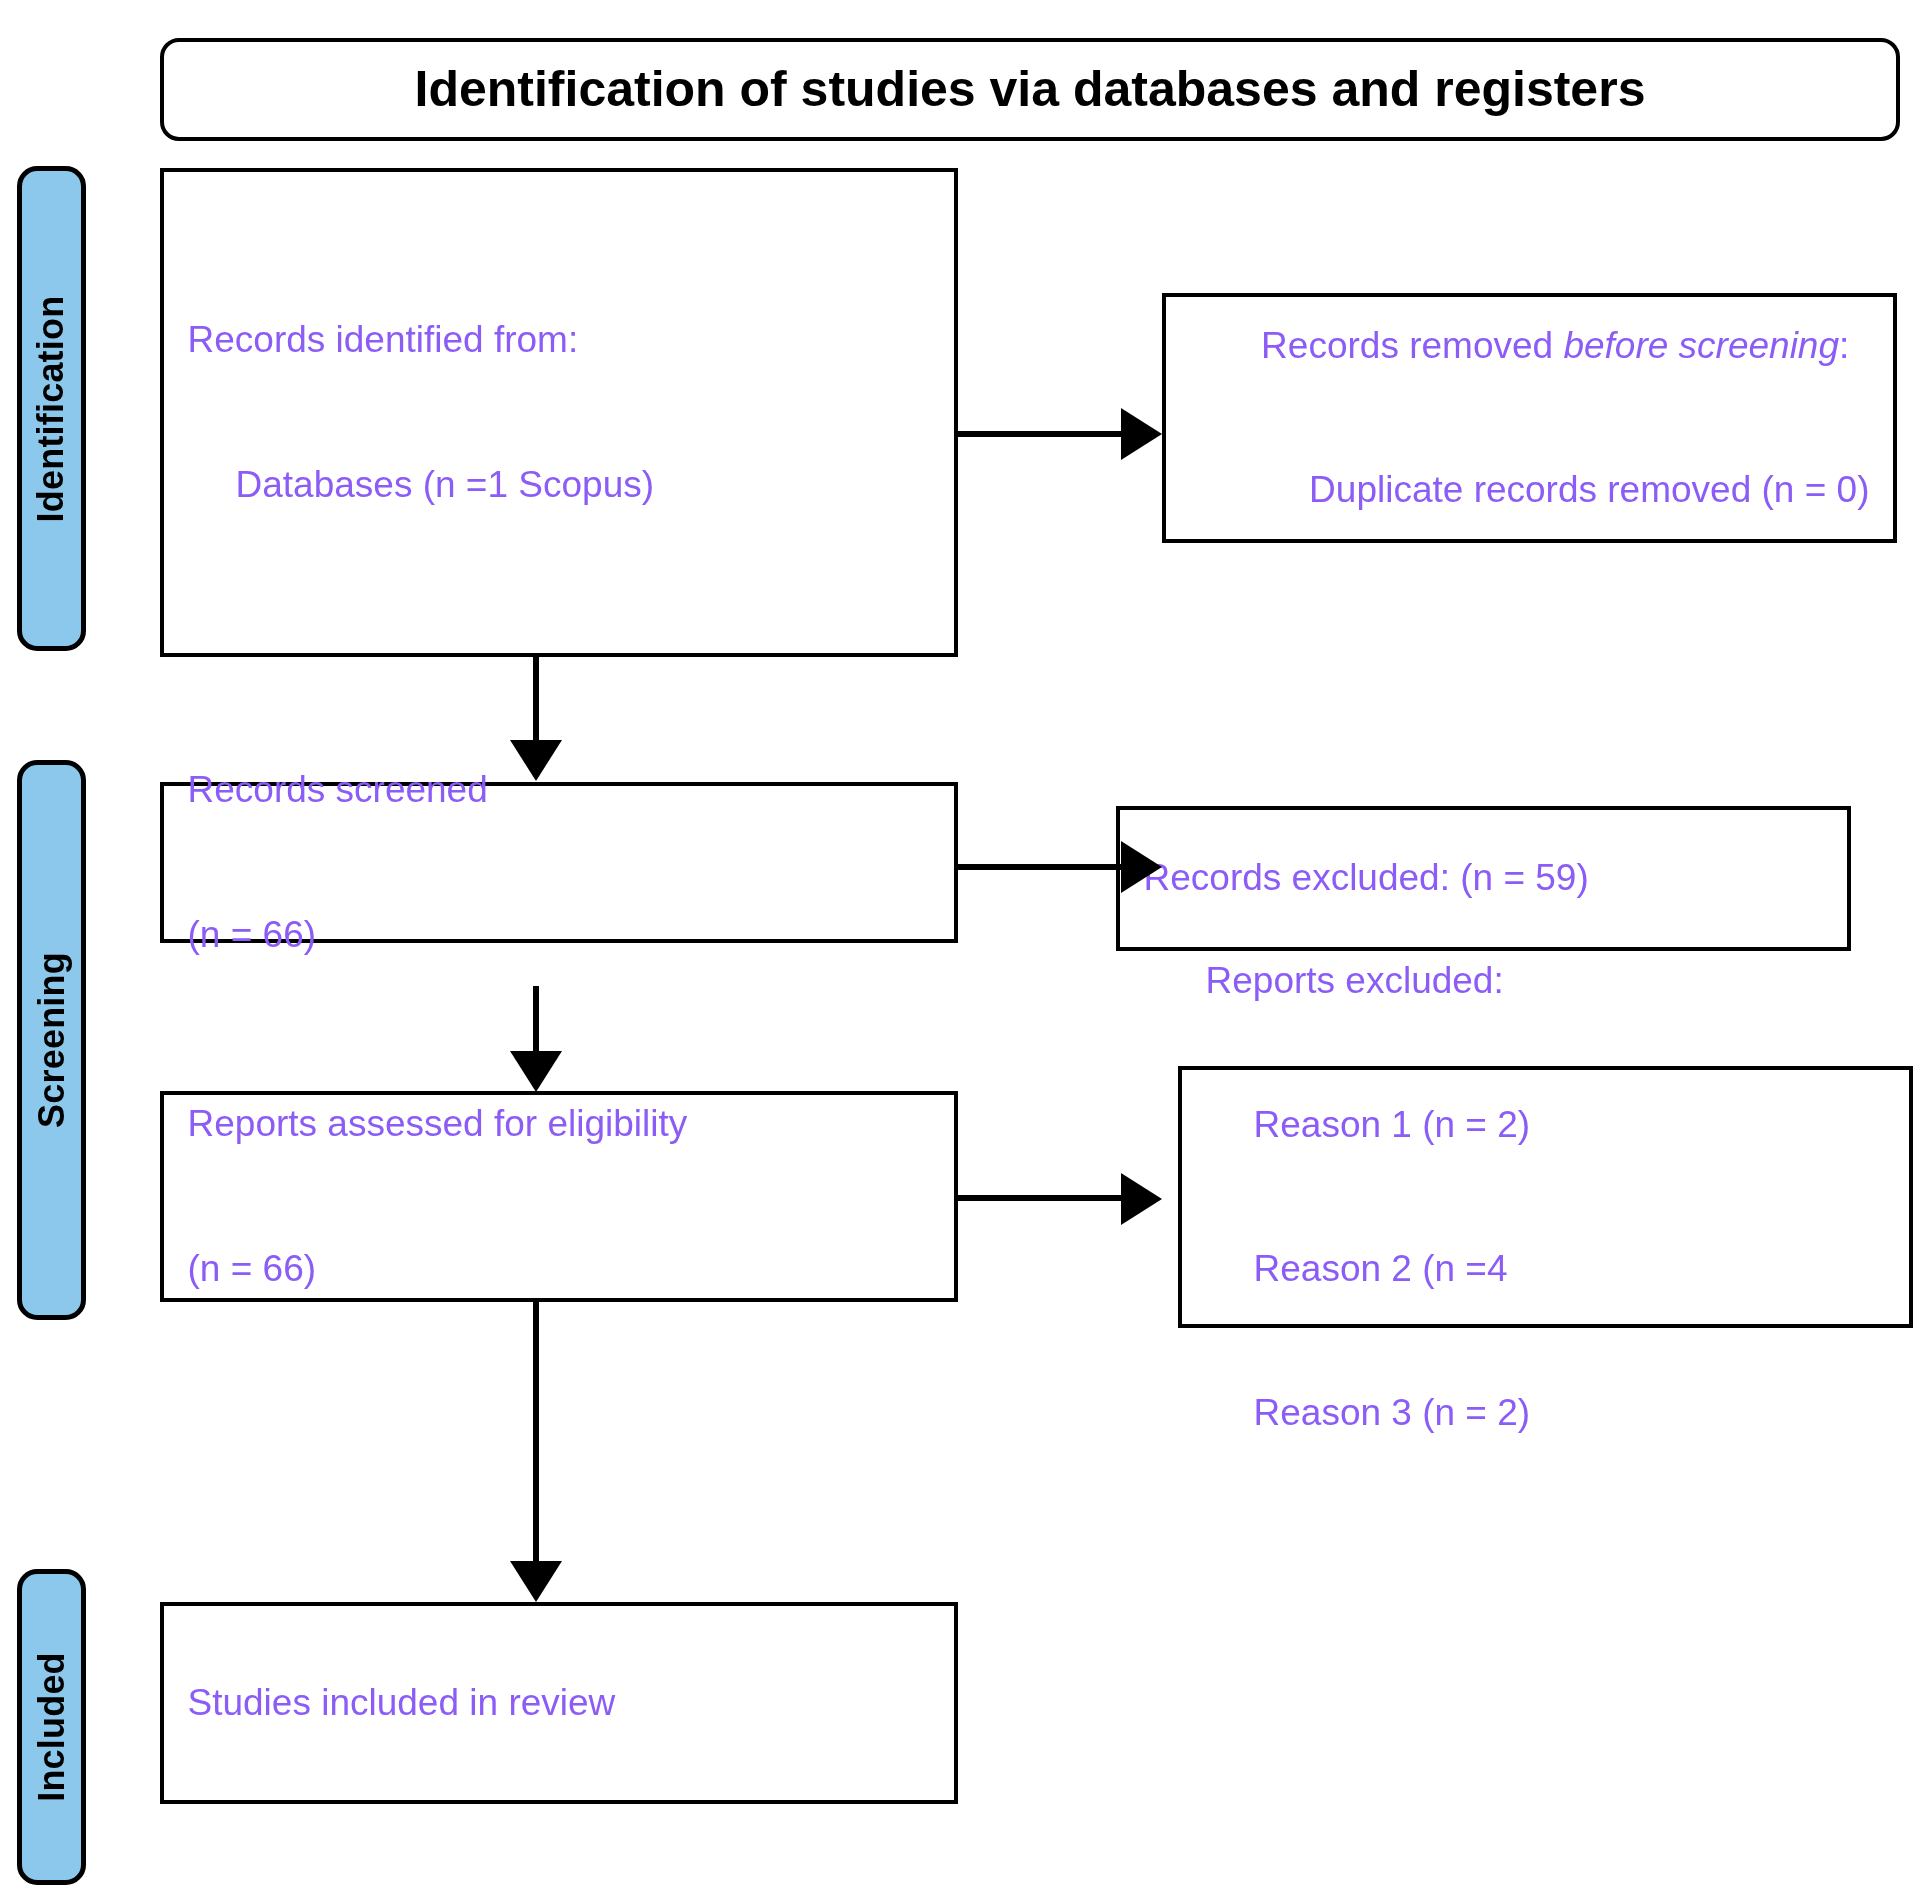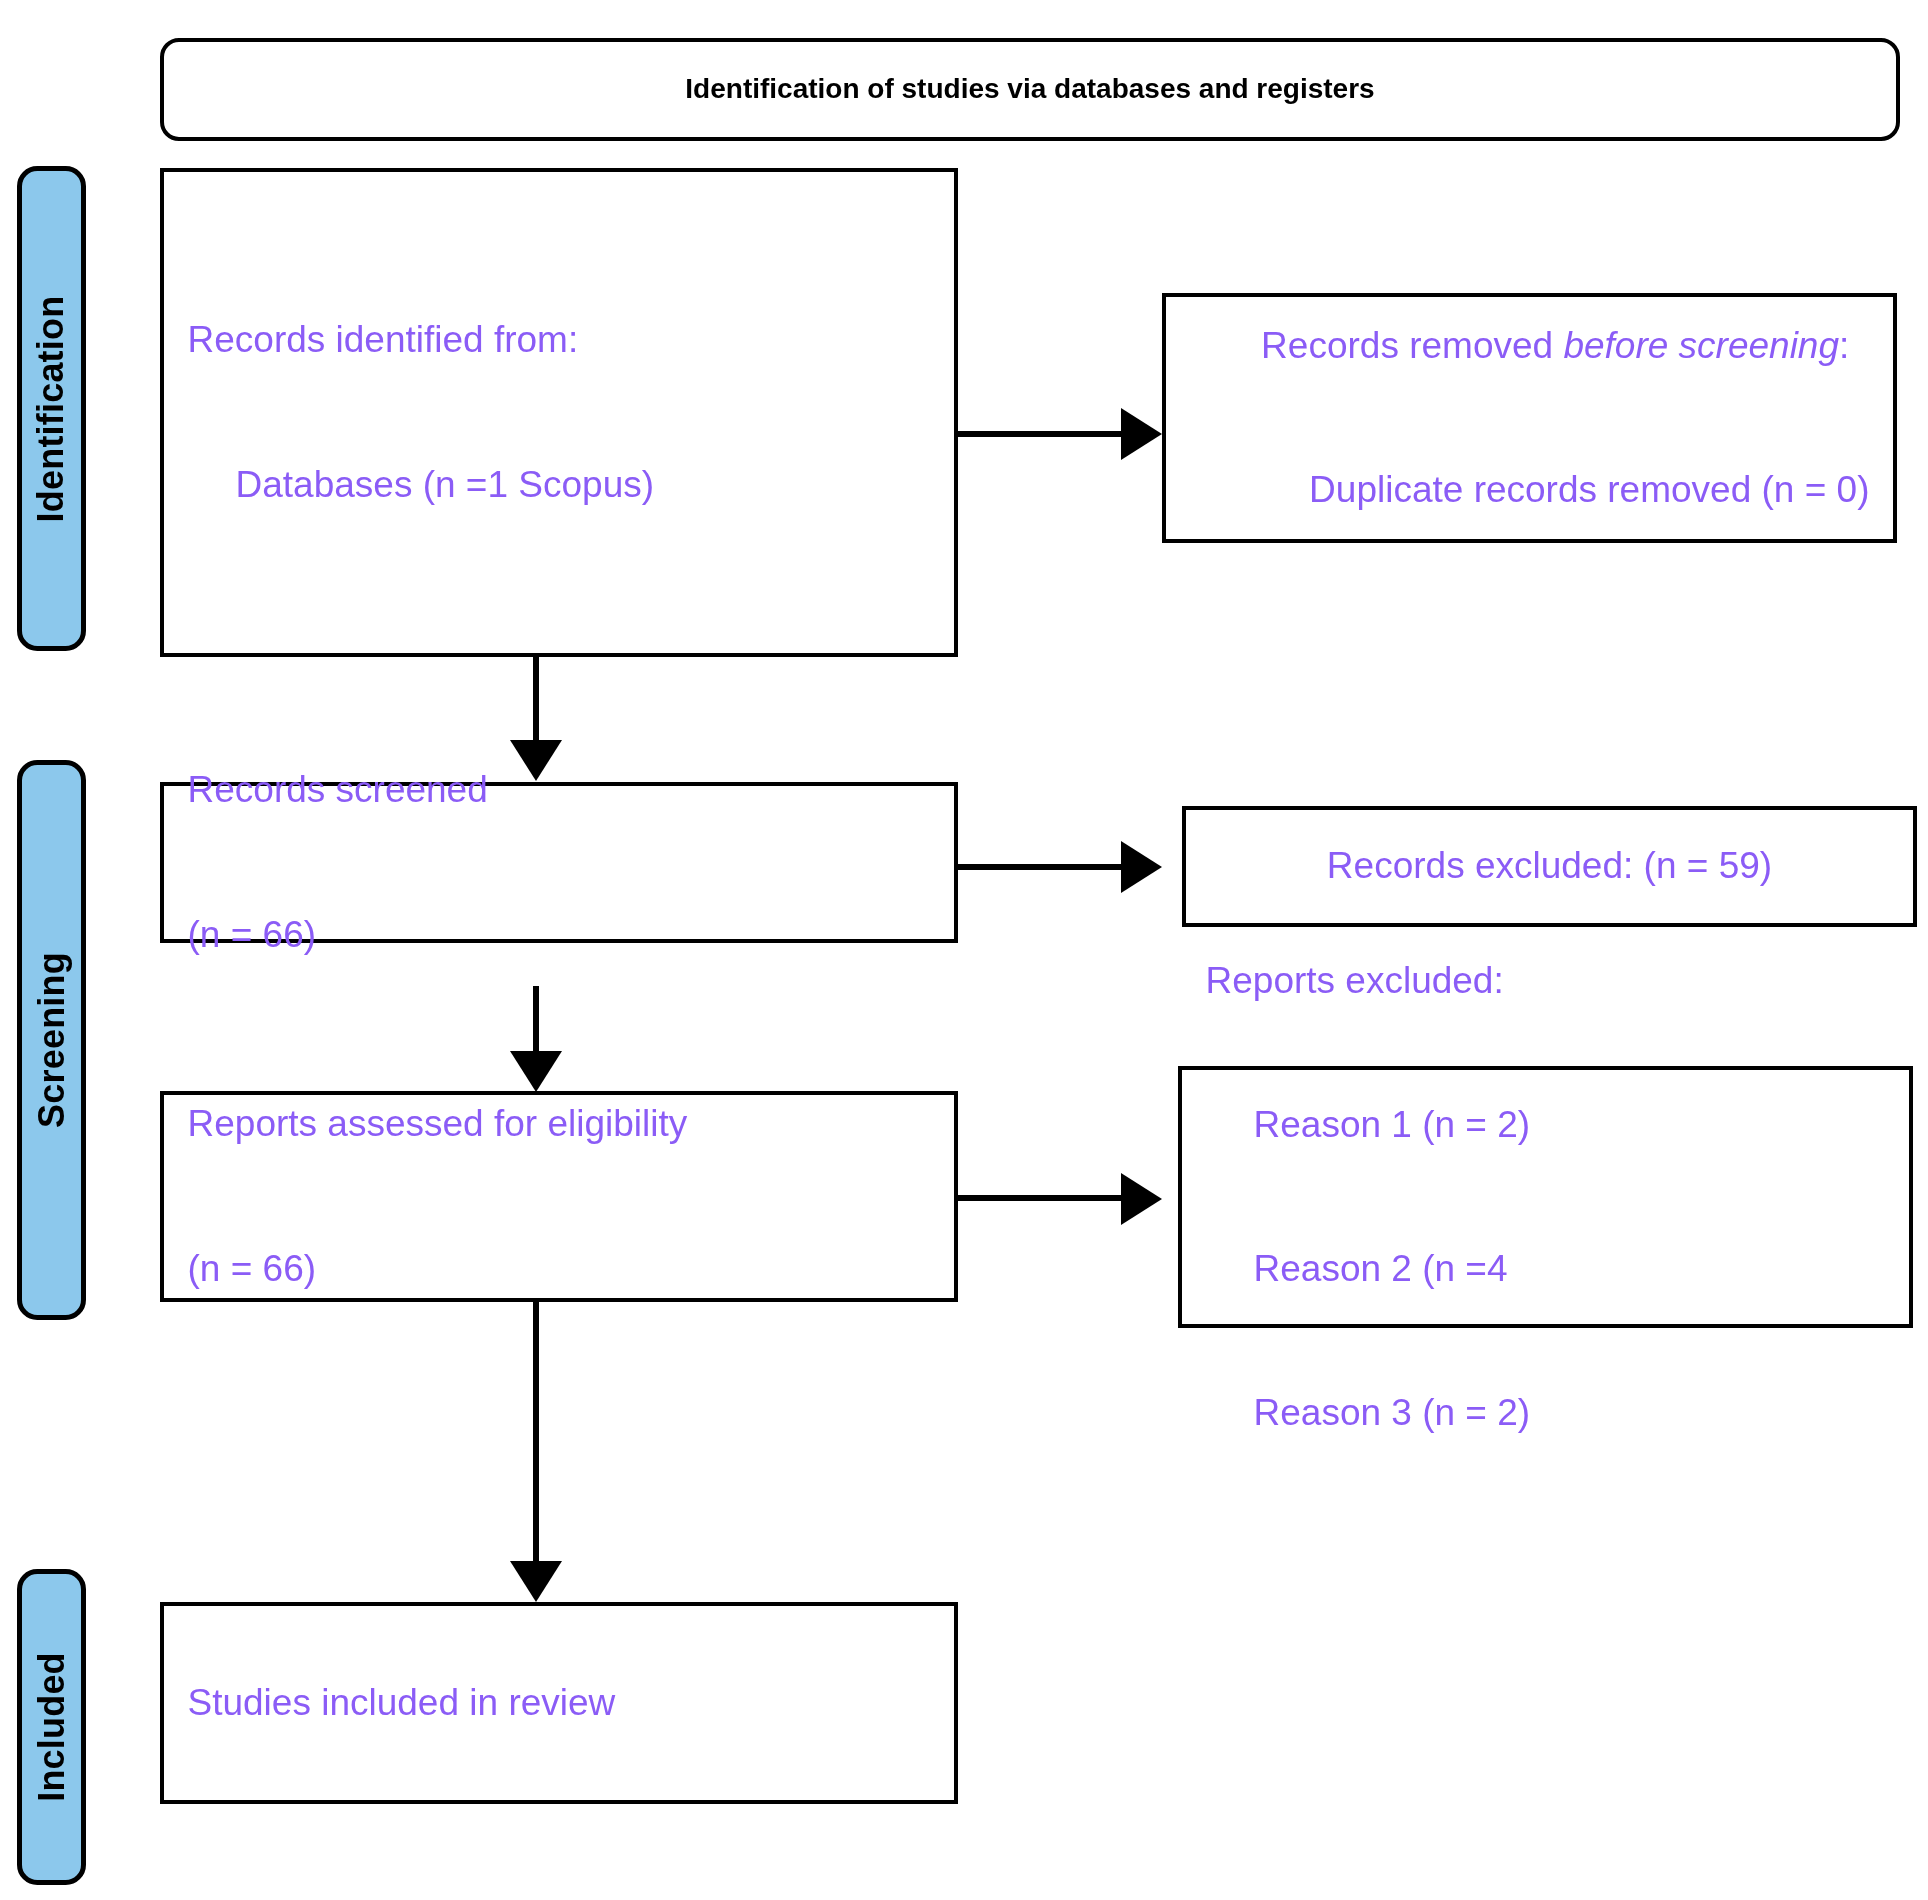--- a/index.html
+++ b/index.html
@@ -46,21 +46,21 @@
   .title-banner {
     border: 4.7px solid #000000;
     border-radius: 19px;
     background: #ffffff;
     display: flex;
     align-items: center;
     justify-content: center;
   }
   .title-banner-text {
     font-weight: bold;
-    font-size: 28px;
+    font-size: 50px;
     line-height: 1.1;
     text-align: center;
     color: #000000;
   }
 
   
   .node-box {
     border: 4.7px solid #000000;
     background: #ffffff;
     display: flex;
@@ -137,21 +137,21 @@
     </div>
   </div>
 
   <div class="abs node-box" style="left:160px; top:782px; width:798px; height:161px;">
     <div class="node-text">
       <span class="line">Records screened</span>
       <span class="line">(n = 66)</span>
     </div>
   </div>
 
-  <div class="abs node-box" style="left:1182px; top:806px; width:735px; height:121px;align-items:center;">
+  <div class="abs node-box" style="left:1116px; top:806px; width:735px; height:145px;">
     <div class="node-text">
       <span class="line">Records excluded: (n = 59)</span>
     </div>
   </div>
 
   <div class="abs node-box" style="left:160px; top:1091px; width:798px; height:211px;">
     <div class="node-text">
       <span class="line">Reports assessed for eligibility</span>
       <span class="line">(n = 66)</span>
     </div>

